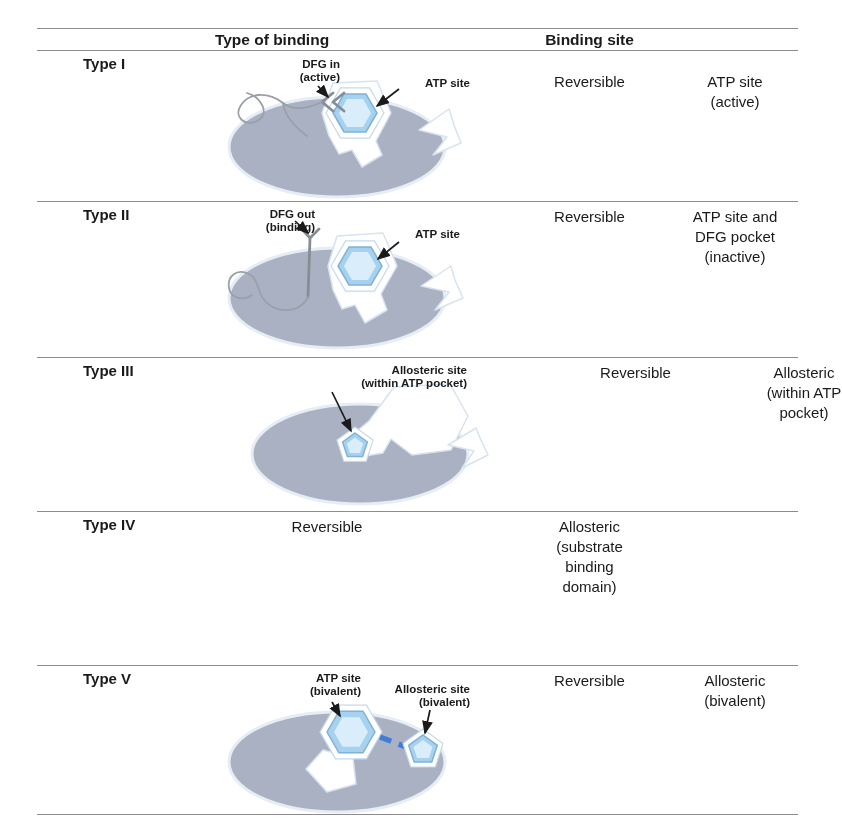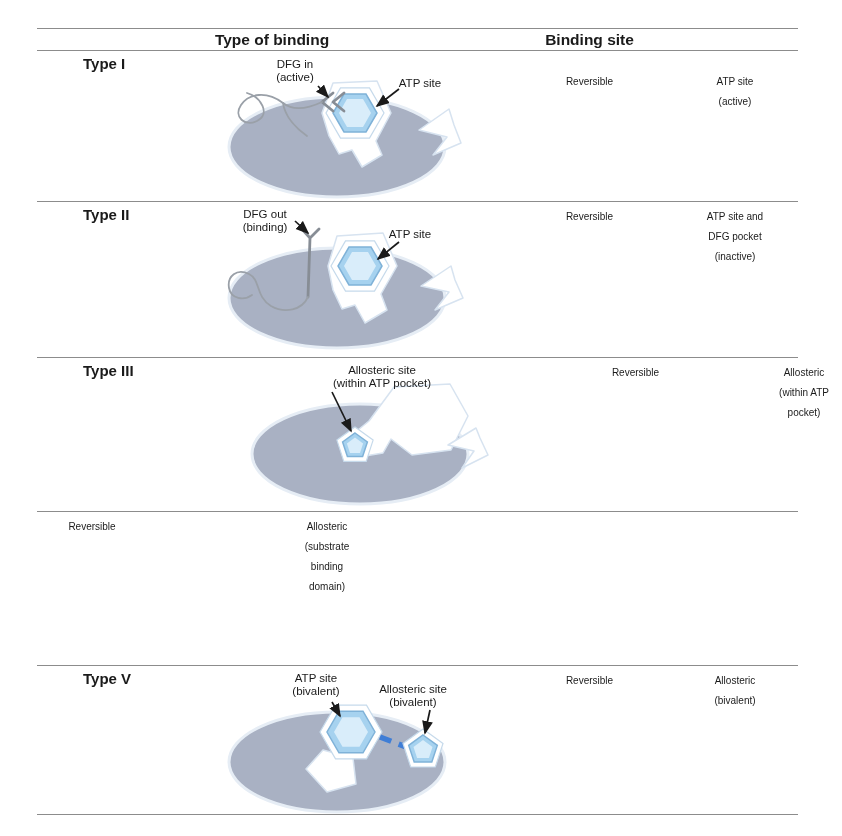--- a/index.html
+++ b/index.html
@@ -12,27 +12,27 @@
            border-top:1px solid var(--rule-gray,#8c8c8c); }
   .thead { display:grid; grid-template-columns:470px 165px 126px;
            height:21px; align-items:center;
            border-bottom:1px solid var(--rule-gray,#8c8c8c); }
   .th { text-align:center; font-weight:bold; font-size:15.5px; }
   .row { display:grid; grid-template-columns:110px 360px 165px 126px;
          border-bottom:1px solid var(--rule-gray,#8c8c8c); position:relative; }
   .row-1 { height:150px; } .row-2 { height:155px; } .row-3 { height:153px;gap:23px; }
   .row-4 { height:153px; } .row-5 { height:148px; }
   .type-cell { font-weight:bold; font-size:15px; padding:4px 0 0 46px; }
-  .data-cell { text-align:center; font-size:10px; line-height:20px;
+  .data-cell { text-align:center; font-size:15px; line-height:20px;
                white-space:pre-line; padding-top:5px; }
   .row-1 .data-cell { padding-top:21px; }
   .diagram { position:relative; overflow:hidden; }
   .diagram svg { position:absolute; left:0; top:0; }
-  .dlabel { position:absolute; font-size:11.5px; font-weight:normal;
-            text-align:center; line-height:13px; white-space:pre-line; }
+  .dlabel { position:absolute; font-size:11.5px; font-weight:bold;
+            text-align:right; line-height:13px; white-space:pre-line; }
   
   .ell  { fill:var(--kinase-body,#a9b1c3); stroke:var(--kinase-rim,#e6edf5); stroke-width:3; }
   .pocket { fill:var(--pocket-fill,#ffffff); stroke:var(--pocket-stroke,#d7e3f0);
             stroke-width:1.5; stroke-linejoin:round; }
   .lig-outer { fill:var(--pocket-fill,#ffffff); stroke:var(--ligand-outer-stroke,#c6daeb); stroke-width:1.2; }
   .lig-mid   { fill:var(--ligand-mid,#a6d2ef); stroke:var(--ligand-stroke,#7fb2d8); stroke-width:1.5; }
   .lig-core  { fill:var(--ligand-core,#d9edfa); }
   .arrow { stroke:var(--text-black,#1a1a1a); stroke-width:1.7; fill:none; marker-end:url(#arrowhead); }
   .loop  { stroke:var(--loop-gray,#9aa0a8); stroke-width:1.8; fill:none; stroke-linecap:round; }
   .dfg   { stroke:#878d95; stroke-width:2.8; fill:none; stroke-linecap:round; stroke-linejoin:round; }
@@ -121,20 +121,21 @@
       <div class="dlabel" style="left:127px; top:6px; width:170px;">Allosteric site
 (within ATP pocket)</div>
     </div>
     <div class="data-cell">Reversible</div>
     <div class="data-cell">Allosteric
 (within ATP
 pocket)</div>
   </div>
 
   <div class="row row-4">
+    <div class="type-cell">Type IV</div>
     <div class="data-cell">Reversible</div>
     <div class="data-cell">Allosteric
 (substrate
 binding
 domain)</div>
   </div>
 
   <div class="row row-5">
     <div class="type-cell">Type V</div>
     <div class="diagram">

